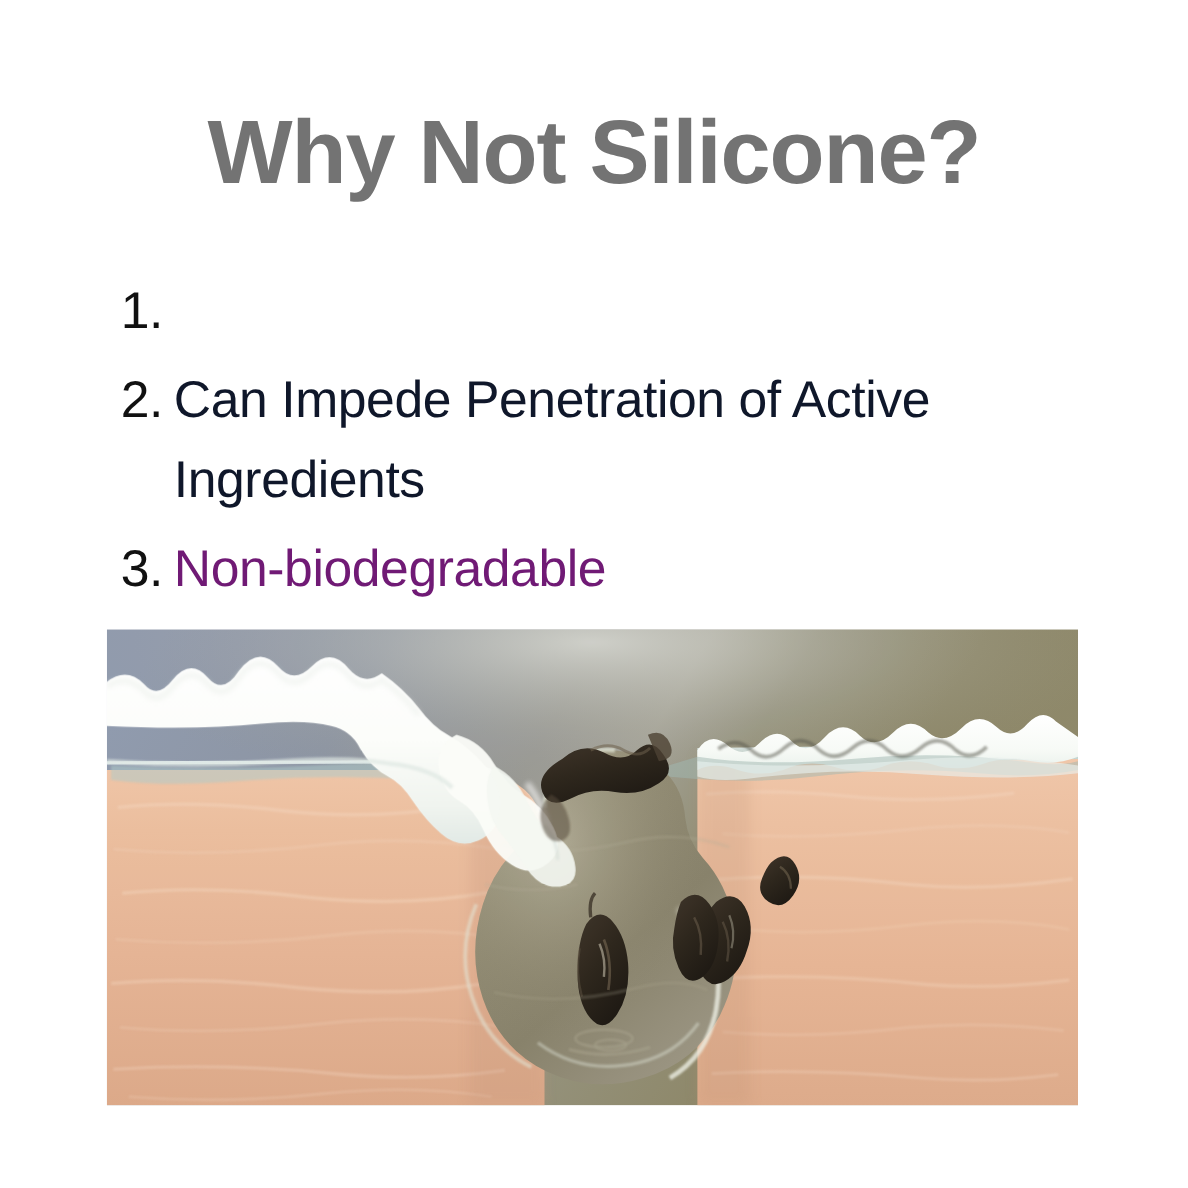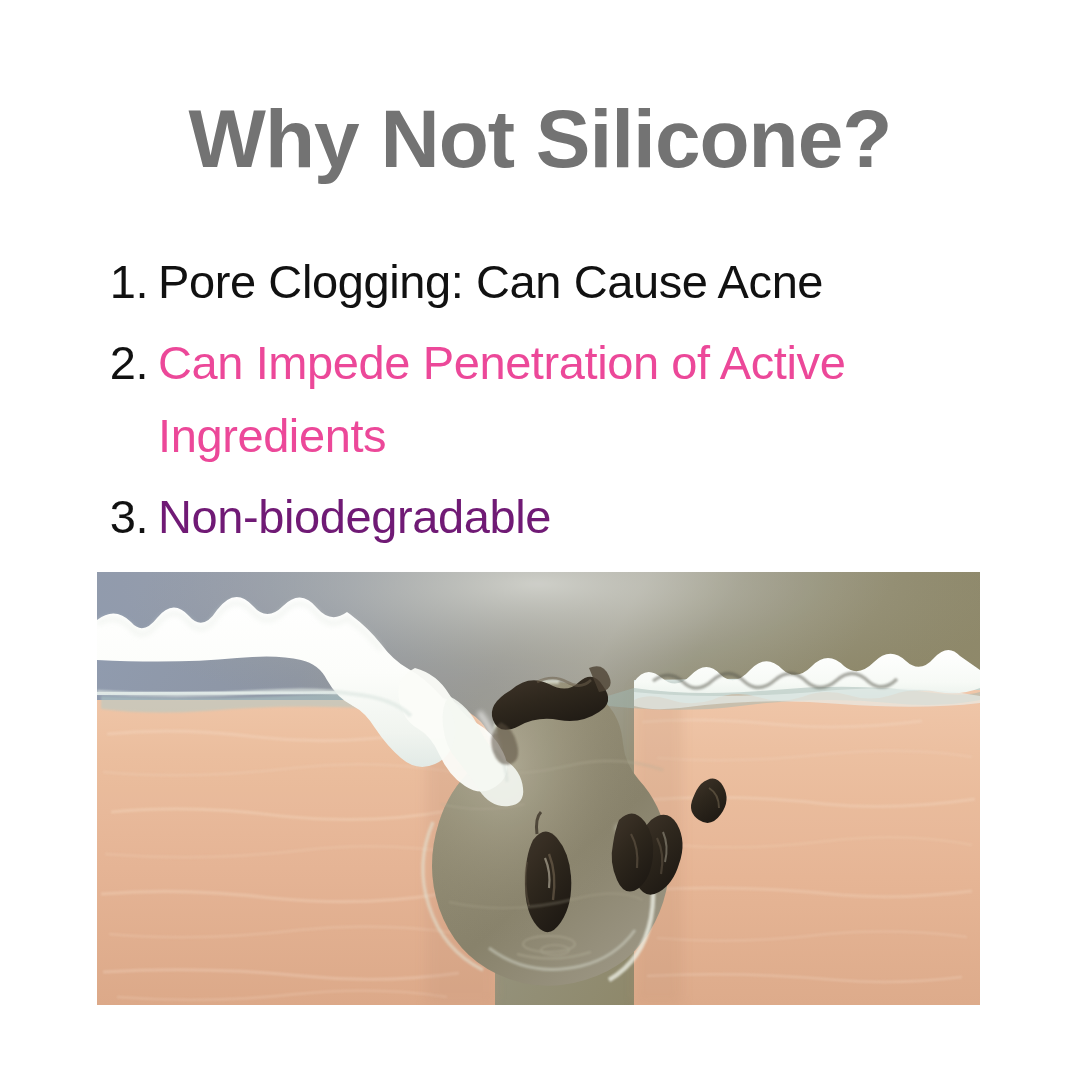--- a/index.html
+++ b/index.html
@@ -87,26 +87,25 @@
 <body style="background: rgb(255, 255, 255);">
 
 <div class="slide">
 
   <div class="title" style="color: #737373;">Why Not Silicone?</div>
 
   <div class="list">
 
     <div class="list-item">
       <div class="list-num" style="color: rgb(17, 17, 17);">1.</div>
-      <div class="list-text" style="color: rgb(17, 17, 17);">Pore Clogging: Can Cause Acne</div>
     </div>
 
     <div class="list-item">
       <div class="list-num" style="color: rgb(17, 17, 17);">2.</div>
-      <div class="list-text" style="color: #ec4899;">Can Impede Penetration of Active Ingredients</div>
+      <div class="list-text" style="color: #0f172a;">Can Impede Penetration of Active Ingredients</div>
     </div>
 
     <div class="list-item">
       <div class="list-num" style="color: rgb(17, 17, 17);">3.</div>
       <div class="list-text" style="color: #701a75;">Non-biodegradable</div>
     </div>
 
   </div>
 
   <div class="illustration">

